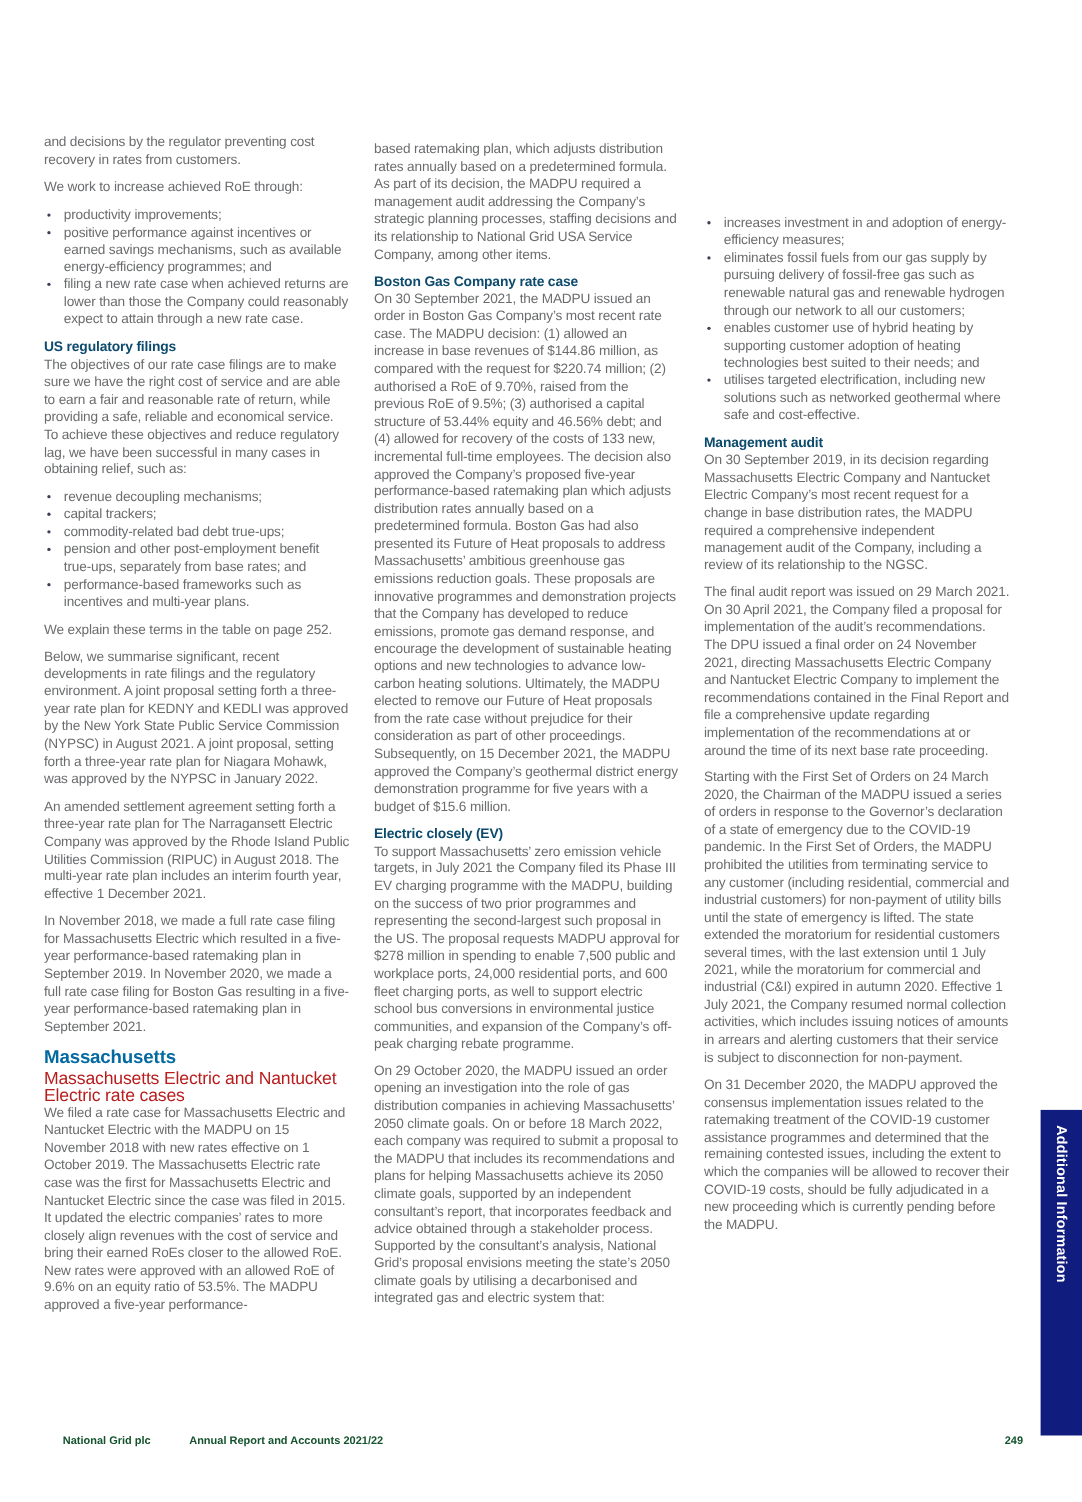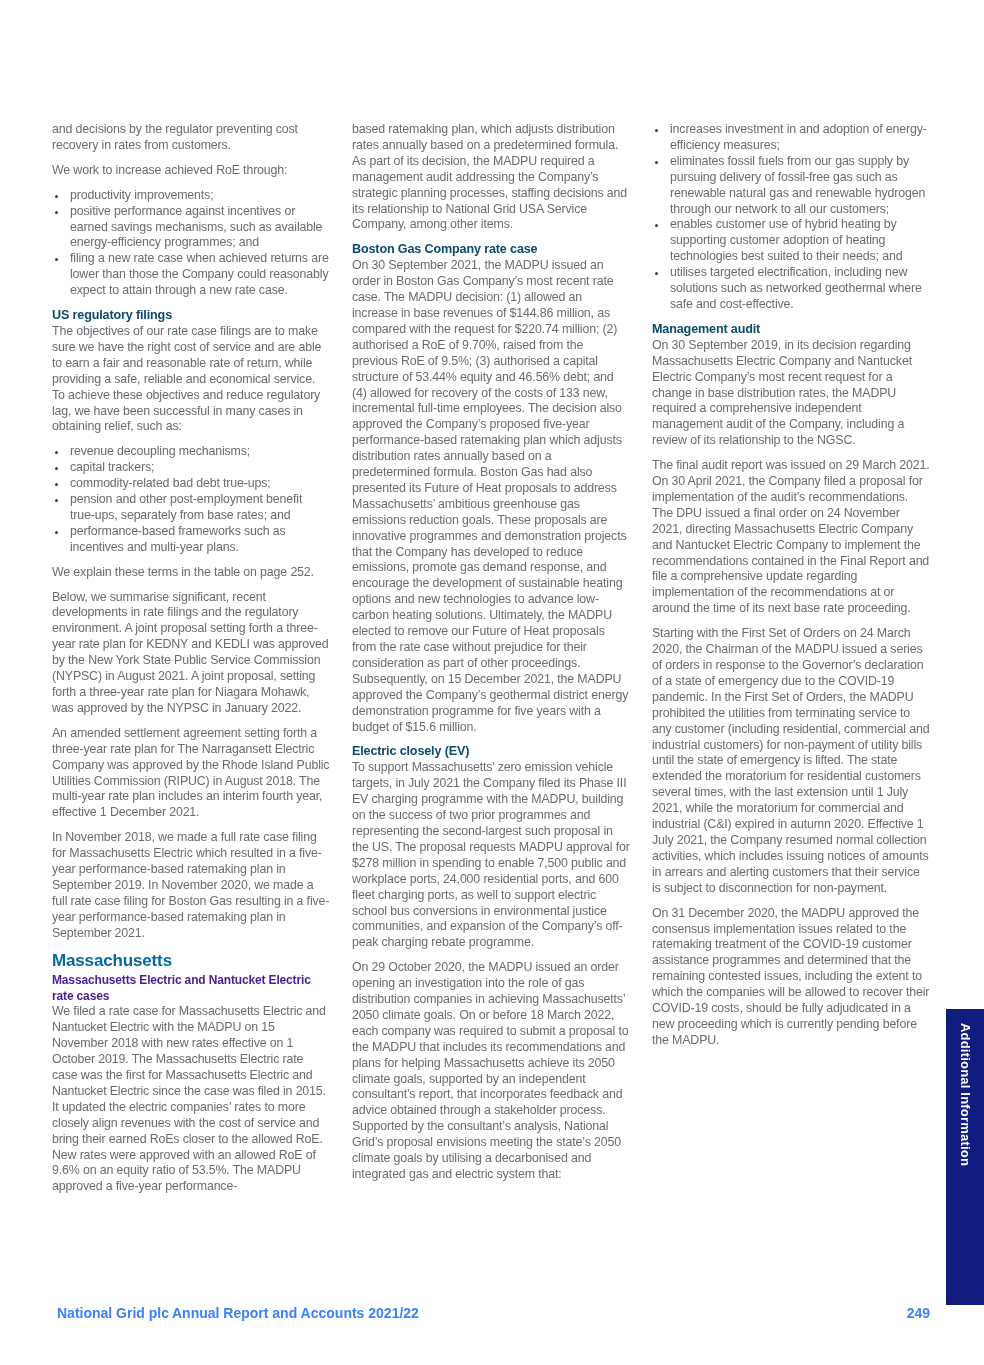--- a/index.html
+++ b/index.html
@@ -2,44 +2,44 @@
 <html><head>
 <meta charset="utf-8">
 <style>
   html,body{margin:0;padding:0;}
   body{
     width:984px;height:1365px;position:relative;background:#ffffff;
     font-family:"Liberation Sans","DejaVu Sans",sans-serif;
     -webkit-font-smoothing:antialiased;overflow:hidden;
   }
   .content{
-    position:absolute;left:52px;top:122px;width:878px;
-    display:flex;gap:22px;align-items:flex-start;
+    position:absolute;left:40px;top:122px;width:878px;
+    display:flex;gap:22px;align-items:center;
   }
   .col{
     width:278px;flex:0 0 278px;
     font-size:12.4px;line-height:15.9px;letter-spacing:-0.15px;
     color:#6b6c6e;
   }
   p.body{margin:0 0 9px 0;}
   .head{
     font-size:12.6px;font-weight:bold;color:#0c4a6e;margin:0;line-height:15.9px;
   }
   .section-head{
     font-size:17px;font-weight:bold;color:#0369a1;margin:3px 0 2px 0;line-height:20px;
   }
   .subhead{
-    font-size:12px;font-weight:bold;color:#4c1d95;margin:0;line-height:15.9px;
+    font-size:16px;font-weight:normal;color:#b91c1c;margin:0;line-height:15.9px;
   }
   ul.bullets{margin:0 0 9px 0;padding:0 0 0 16px;list-style:disc outside;}
   ul.bullets li{margin:0;padding-left:2px;}
   ul.bullets li::marker{color:#3d3e53;font-size:11px;}
   .footer{
     position:absolute;left:57px;top:1305px;width:878px;height:18px;
-    font-size:14px;font-weight:bold;color:#3b82f6;
+    font-size:10px;font-weight:bold;color:#14532d;
   }
   .footer .company{position:absolute;left:0;top:0;}
   .footer .report{position:absolute;left:115px;top:0;}
   .footer .pagenum{position:absolute;right:5px;top:0;}
   .side-tab{
     position:absolute;right:0;top:1009px;width:38px;height:296px;
     background:#101c7e;
   }
   .side-tab-label{
     writing-mode:vertical-rl;color:#ffffff;font-weight:bold;font-size:13px;

